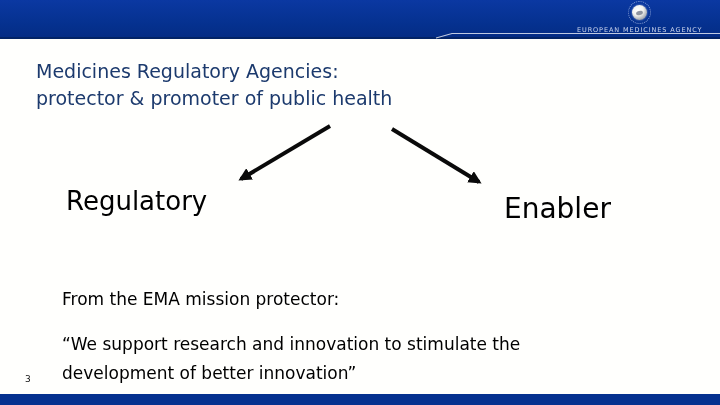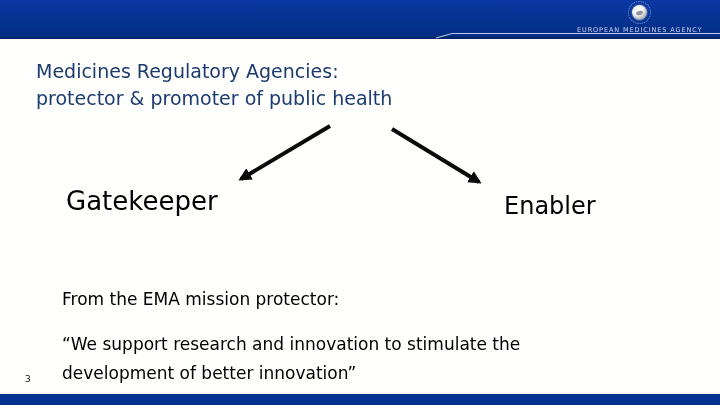--- a/index.html
+++ b/index.html
@@ -39,21 +39,21 @@
     position:absolute;left:0;top:58px;width:720px;text-align:left;
     color:var(--title_navy,#1c3a6d);font-size:19px;line-height:27px;font-weight:400;margin-left:36px;
   }
   
   .arrows{position:absolute;left:225px;top:120px;width:265px;height:70px;}
   
   .label-left{
     position:absolute;left:66px;top:186px;font-size:26px;color:var(--text_black,#000);
   }
   .label-right{
-    position:absolute;left:504px;top:192px;font-size:24px;color:var(--text_black,#000);
+    position:absolute;left:504px;top:192px;font-size:28px;color:var(--text_black,#000);
   }
   
   .mission-intro{
     position:absolute;left:62px;top:289px;font-size:17px;color:var(--text_black,#000);
   }
   .quote{
     position:absolute;left:62px;top:330px;width:580px;font-size:17px;line-height:29px;
     color:var(--text_black,#000);
   }
   
@@ -88,21 +88,21 @@
 <svg class="arrows" viewBox="0 0 265 70" xmlns="http://www.w3.org/2000/svg">
   <defs>
     <marker id="ah" markerUnits="userSpaceOnUse" markerWidth="13" markerHeight="13" refX="10" refY="6.5" orient="auto">
       <path d="M0,0 L13,6.5 L0,13 z" fill="#0a0a0a"></path>
     </marker>
   </defs>
   <line x1="105" y1="6" x2="16" y2="59" stroke="#0a0a0a" stroke-width="4" marker-end="url(#ah)"></line>
   <line x1="167" y1="9" x2="254" y2="62" stroke="#0a0a0a" stroke-width="4" marker-end="url(#ah)"></line>
 </svg>
 
-<div class="label-left">Gatekeeper</div>
+<div class="label-left">Regulatory</div>
 <div class="label-right">Enabler</div>
 
 <div class="mission-intro">From the EMA mission protector:</div>
 <div class="quote">
   <div>“We support research and innovation to stimulate the</div>
   <div>development of better innovation”</div>
 </div>
 
 <div class="page-number">3</div>
 <div class="footer-bar"></div>

